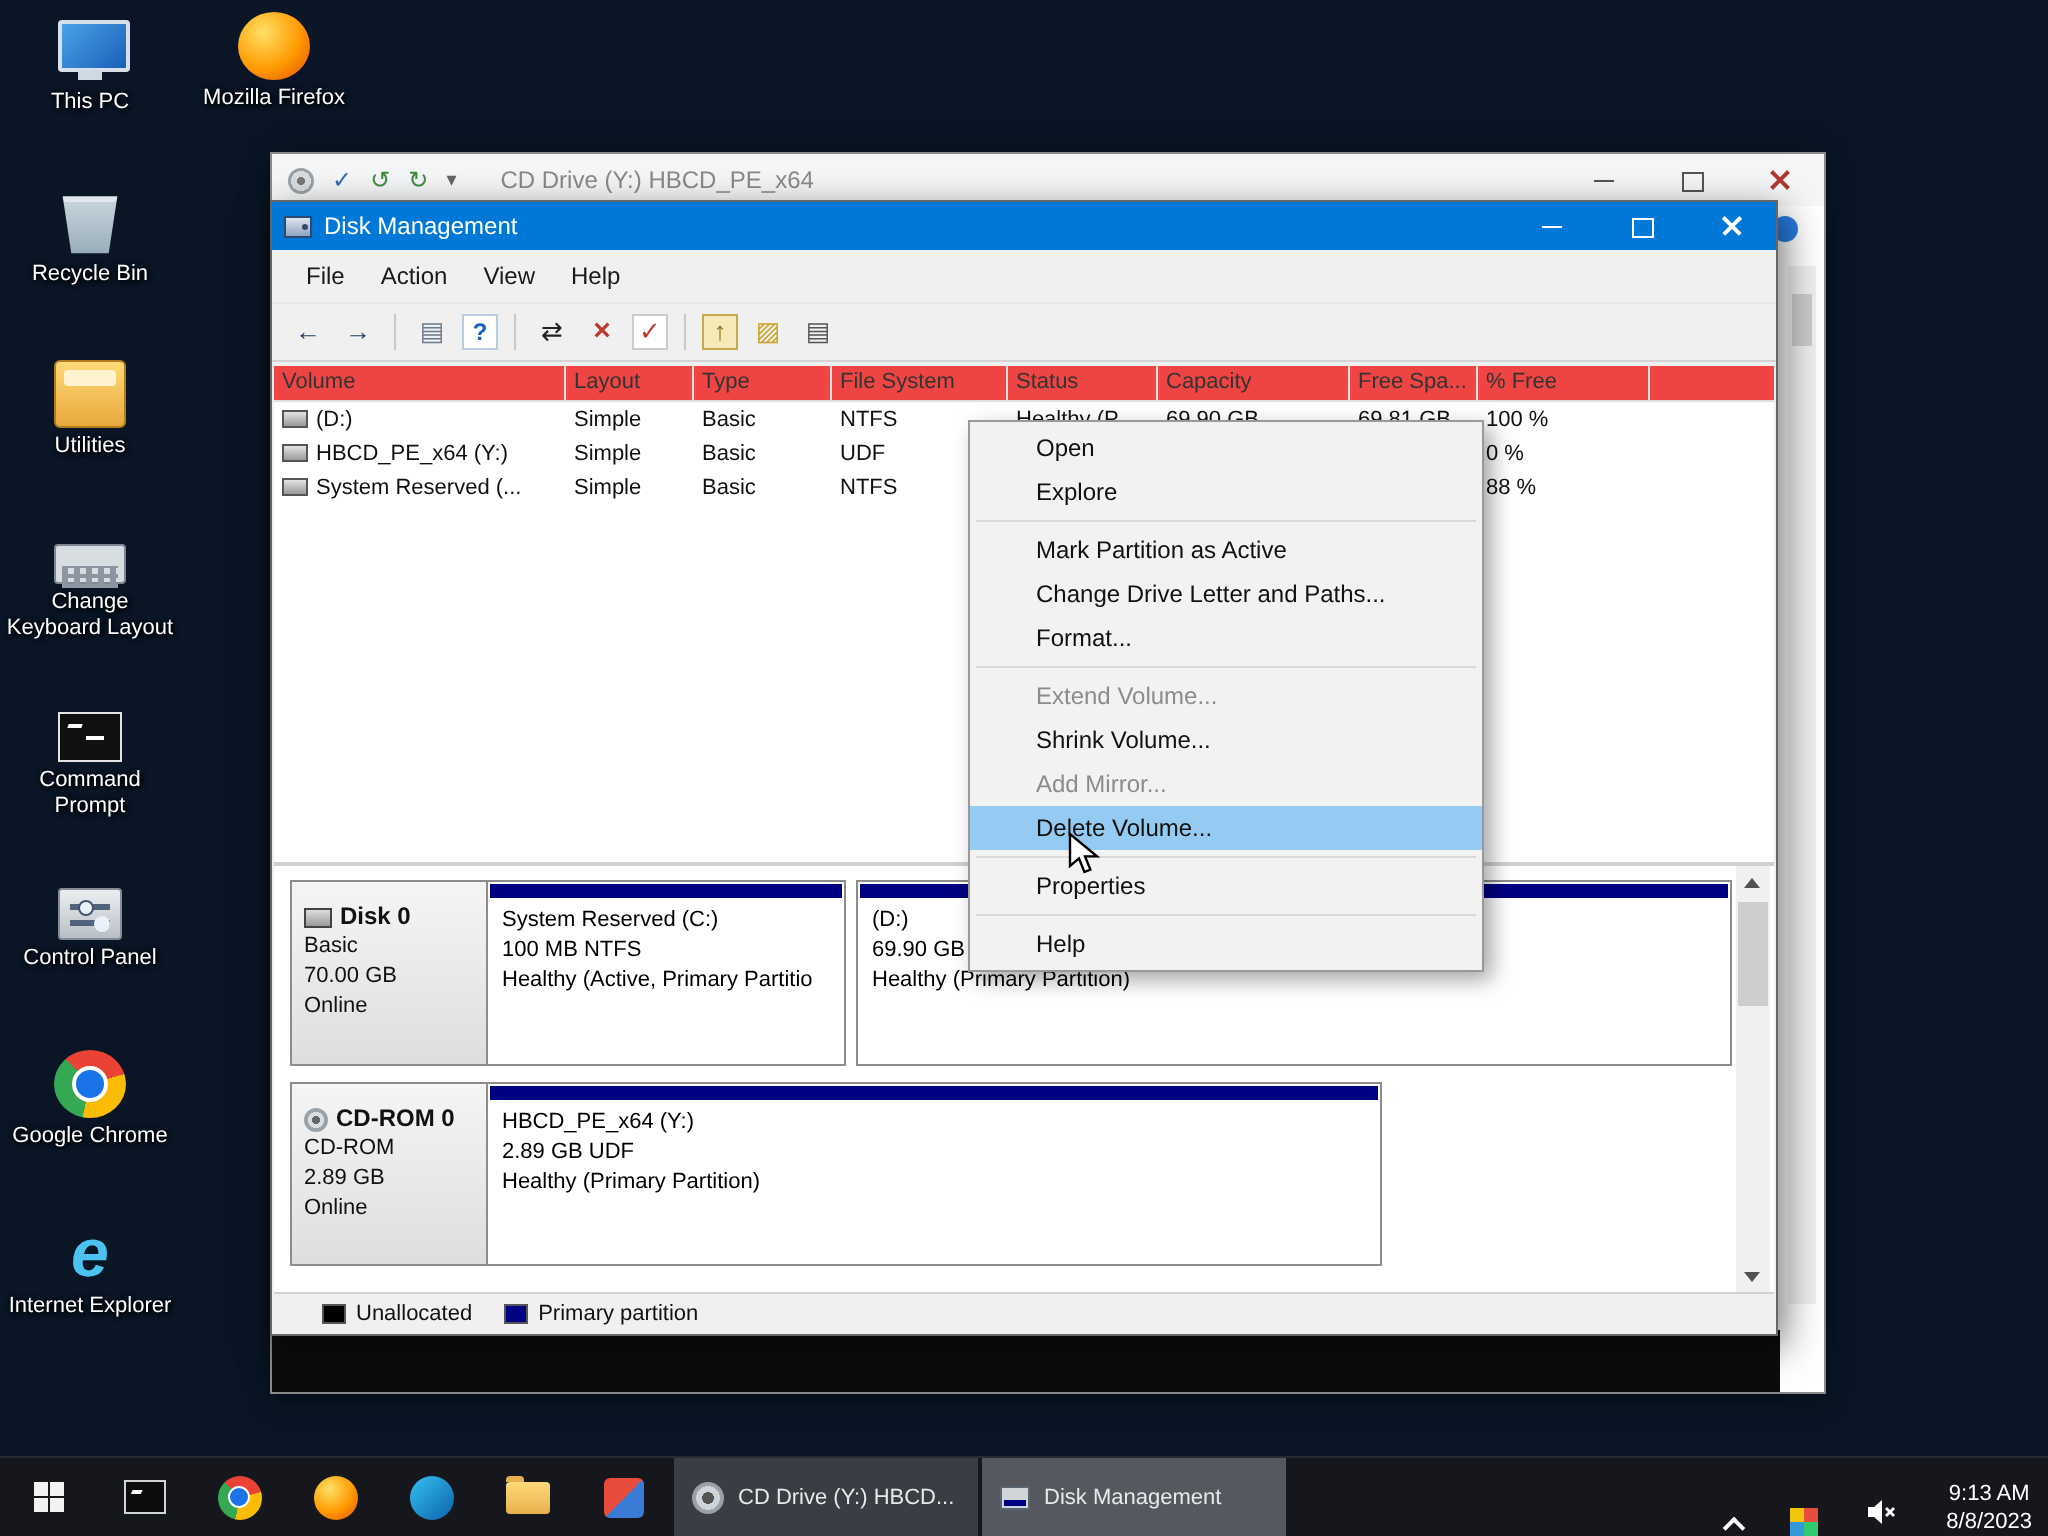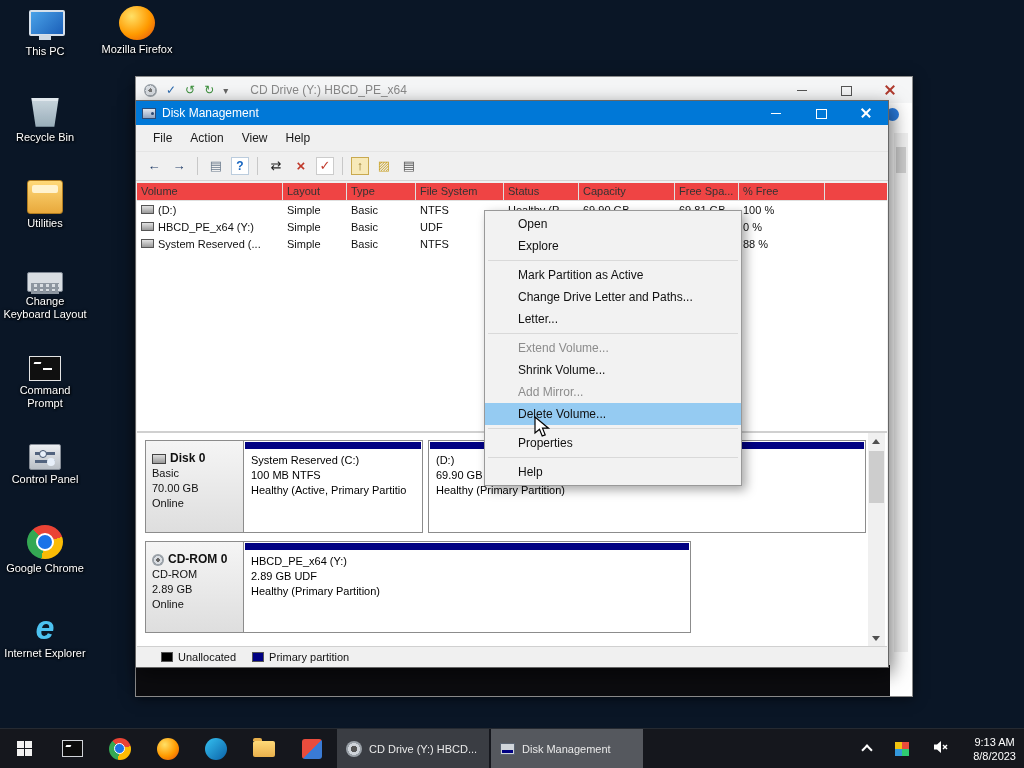--- a/index.html
+++ b/index.html
@@ -129,21 +129,21 @@
   .ta-ff{width:22px;height:22px;border-radius:50%;background:radial-gradient(circle at 35% 30%,#ffe066,#ff9a00 55%,#e8590c 92%)}
   .ta-edge{width:22px;height:22px;border-radius:50%;background:linear-gradient(135deg,#35c1f1,#0b62a8)}
   .ta-folder{width:22px;height:16px;background:linear-gradient(#ffd978,#e8b04c);border-radius:2px;position:relative}
   .ta-folder::before{content:"";position:absolute;left:0;top:-3px;width:9px;height:3px;background:#e8b04c;border-radius:2px 2px 0 0}
   .ta-app{width:20px;height:20px;border-radius:3px;background:linear-gradient(135deg,#e84c3d 0 50%,#3a7bd5 50% 100%)}
   .tb-task{width:152px;display:flex;align-items:center;gap:7px;padding:0 9px;background:#3a3d43;font-size:11px;color:#e9e9e9;margin:0 1px;overflow:hidden;white-space:nowrap}
   .tb-task.active{background:#55585e}
   .ti-cd{width:16px;height:16px;border-radius:50%;background:radial-gradient(circle,#555 0 3px,#cfd4da 3px 6px,#9aa1a8 6px 8px);flex:none}
   .ti-dm{width:15px;height:12px;background:#d0d5da;border:1px solid #5a6472;position:relative;flex:none}
   .ti-dm::after{content:"";position:absolute;left:1px;bottom:1px;right:1px;height:3px;background:#000082}
-  .tb-tray{margin-left:auto;display:flex;align-items:center;gap:24px;padding-right:8px}
+  .tb-tray{margin-left:auto;display:flex;align-items:flex-end;gap:24px;padding-right:8px}
   .tray-chevron{width:8px;height:8px;border:solid #fff;border-width:2px 2px 0 0;transform:rotate(-45deg);margin-top:3px}
   .tray-color{width:14px;height:14px;background:conic-gradient(#e74c3c 0 25%,#2ecc71 0 50%,#3498db 0 75%,#f1c40f 0)}
   .tray-clock{font-size:11px;line-height:14px;text-align:center}
 </style>
 </head>
 <body>
 
 <div class="screen">
 
   <div class="dicon" style="left:3px;top:8px">
@@ -358,21 +358,21 @@
       </div>
     </div>
   </div>
 
   <div class="ctx">
     <div class="ctx-item">Open</div>
     <div class="ctx-item">Explore</div>
     <div class="ctx-sep"></div>
     <div class="ctx-item">Mark Partition as Active</div>
     <div class="ctx-item">Change Drive Letter and Paths...</div>
-    <div class="ctx-item">Letter...</div>
+    <div class="ctx-item">Format...</div>
     <div class="ctx-sep"></div>
     <div class="ctx-item disabled">Extend Volume...</div>
     <div class="ctx-item">Shrink Volume...</div>
     <div class="ctx-item disabled">Add Mirror...</div>
     <div class="ctx-item hl">Delete Volume...</div>
     <div class="ctx-sep"></div>
     <div class="ctx-item">Properties</div>
     <div class="ctx-sep"></div>
     <div class="ctx-item">Help</div>
   </div>

